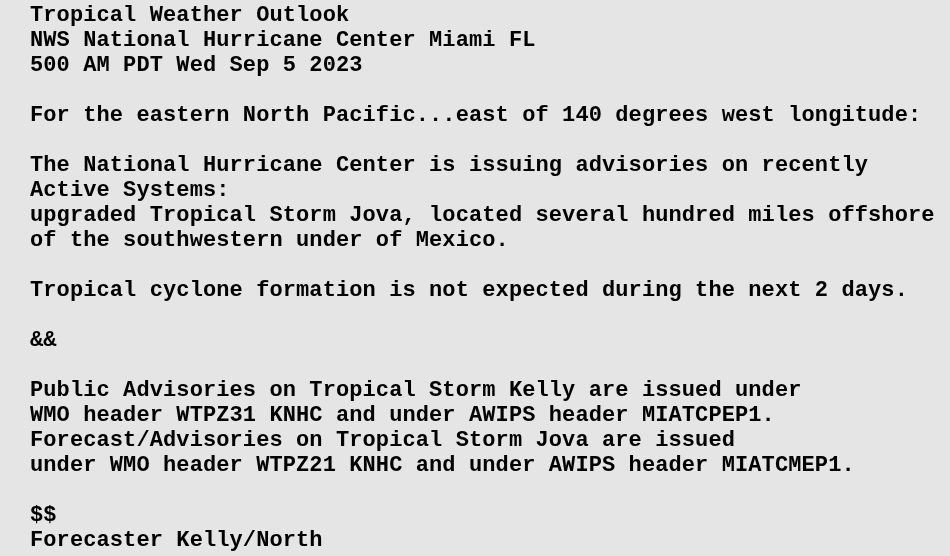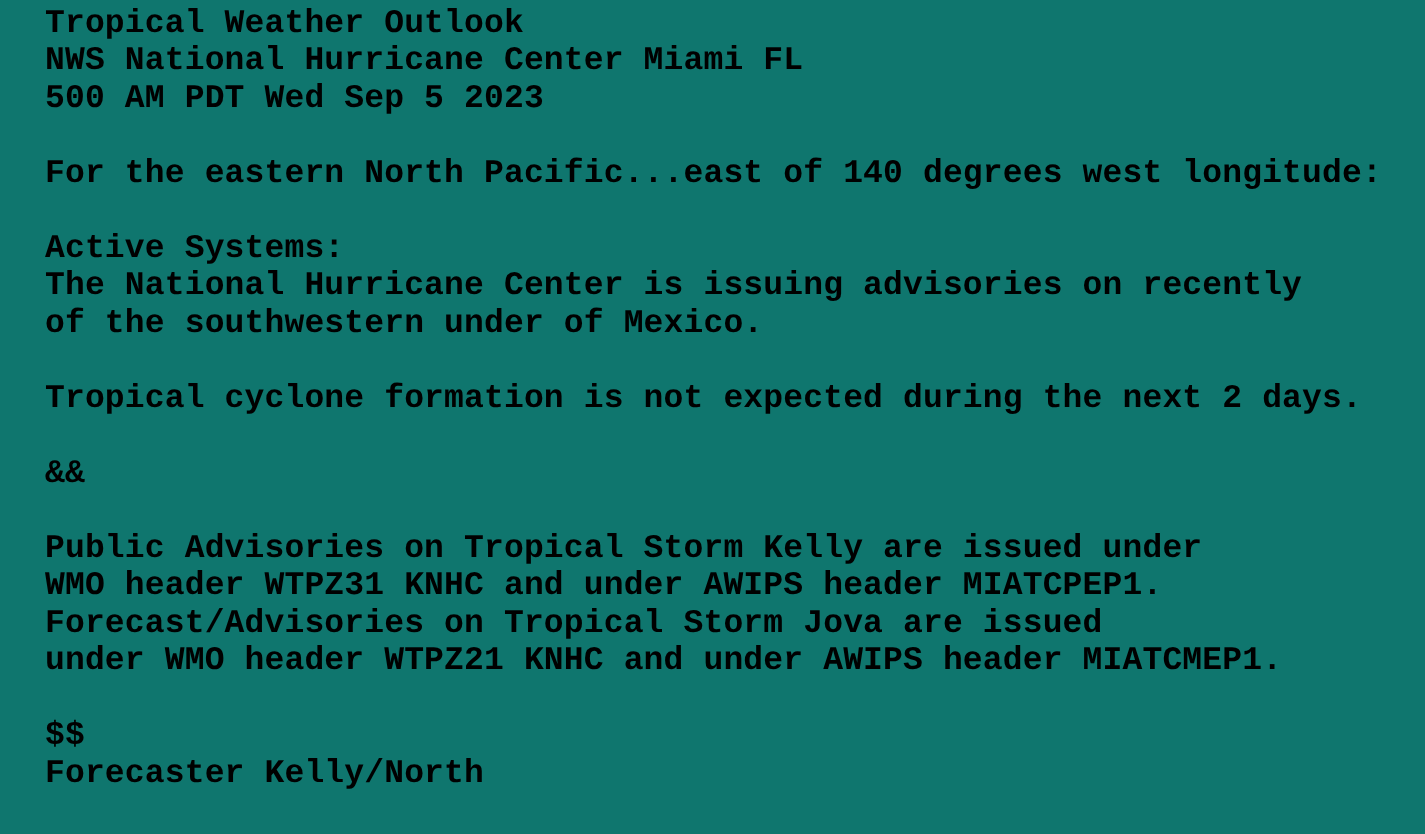--- a/index.html
+++ b/index.html
@@ -5,21 +5,21 @@
   html, body {
     margin: 0;
     padding: 0;
     background: #ffffff;
   }
   .bulletin {
     width: 950px;
     height: 556px;
     box-sizing: border-box;
     padding: 3px 8px 0 30px;
-    background: #0f766e;
+    background: #e5e5e5;
     color: #000000;
     font-family: "Liberation Mono", "DejaVu Sans Mono", monospace;
     font-weight: bold;
     font-size: 22px;
     overflow: hidden;
   }
   .line {
     height: 25px;
     line-height: 25px;
     white-space: pre;
@@ -29,22 +29,23 @@
 </head>
 <body>
 
 <div class="bulletin">
   <div class="line">Tropical Weather Outlook</div>
   <div class="line">NWS National Hurricane Center Miami FL</div>
   <div class="line">500 AM PDT Wed Sep 5 2023</div>
   <div class="line"></div>
   <div class="line">For the eastern North Pacific...east of 140 degrees west longitude:</div>
   <div class="line"></div>
+  <div class="line">The National Hurricane Center is issuing advisories on recently</div>
   <div class="line">Active Systems:</div>
-  <div class="line">The National Hurricane Center is issuing advisories on recently</div>
+  <div class="line">upgraded Tropical Storm Jova, located several hundred miles offshore</div>
   <div class="line">of the southwestern under of Mexico.</div>
   <div class="line"></div>
   <div class="line">Tropical cyclone formation is not expected during the next 2 days.</div>
   <div class="line"></div>
   <div class="line">&amp;&amp;</div>
   <div class="line"></div>
   <div class="line">Public Advisories on Tropical Storm Kelly are issued under</div>
   <div class="line">WMO header WTPZ31 KNHC and under AWIPS header MIATCPEP1.</div>
   <div class="line">Forecast/Advisories on Tropical Storm Jova are issued</div>
   <div class="line">under WMO header WTPZ21 KNHC and under AWIPS header MIATCMEP1.</div>

